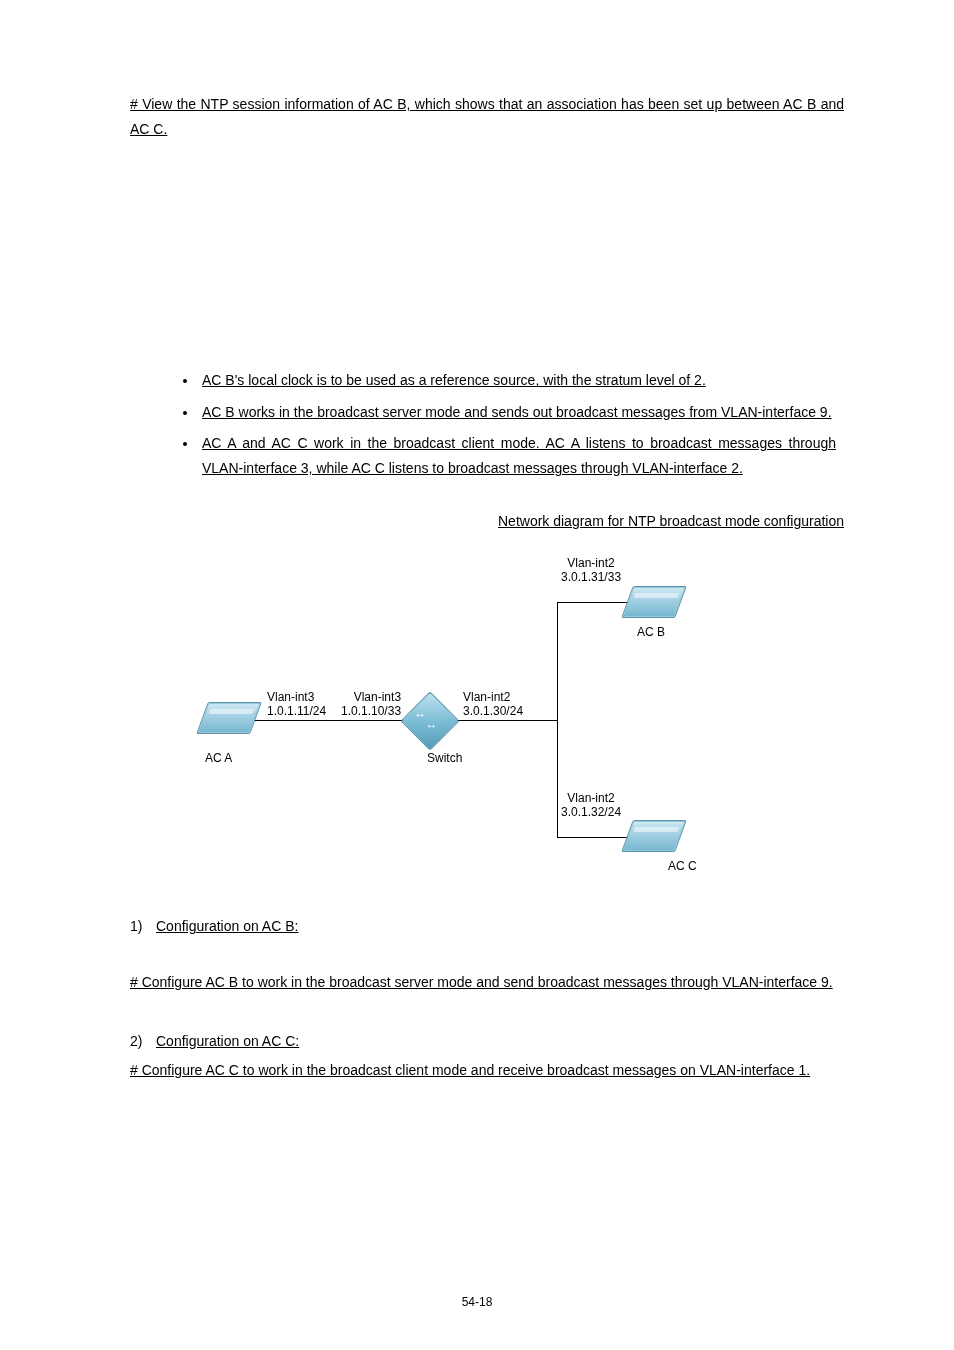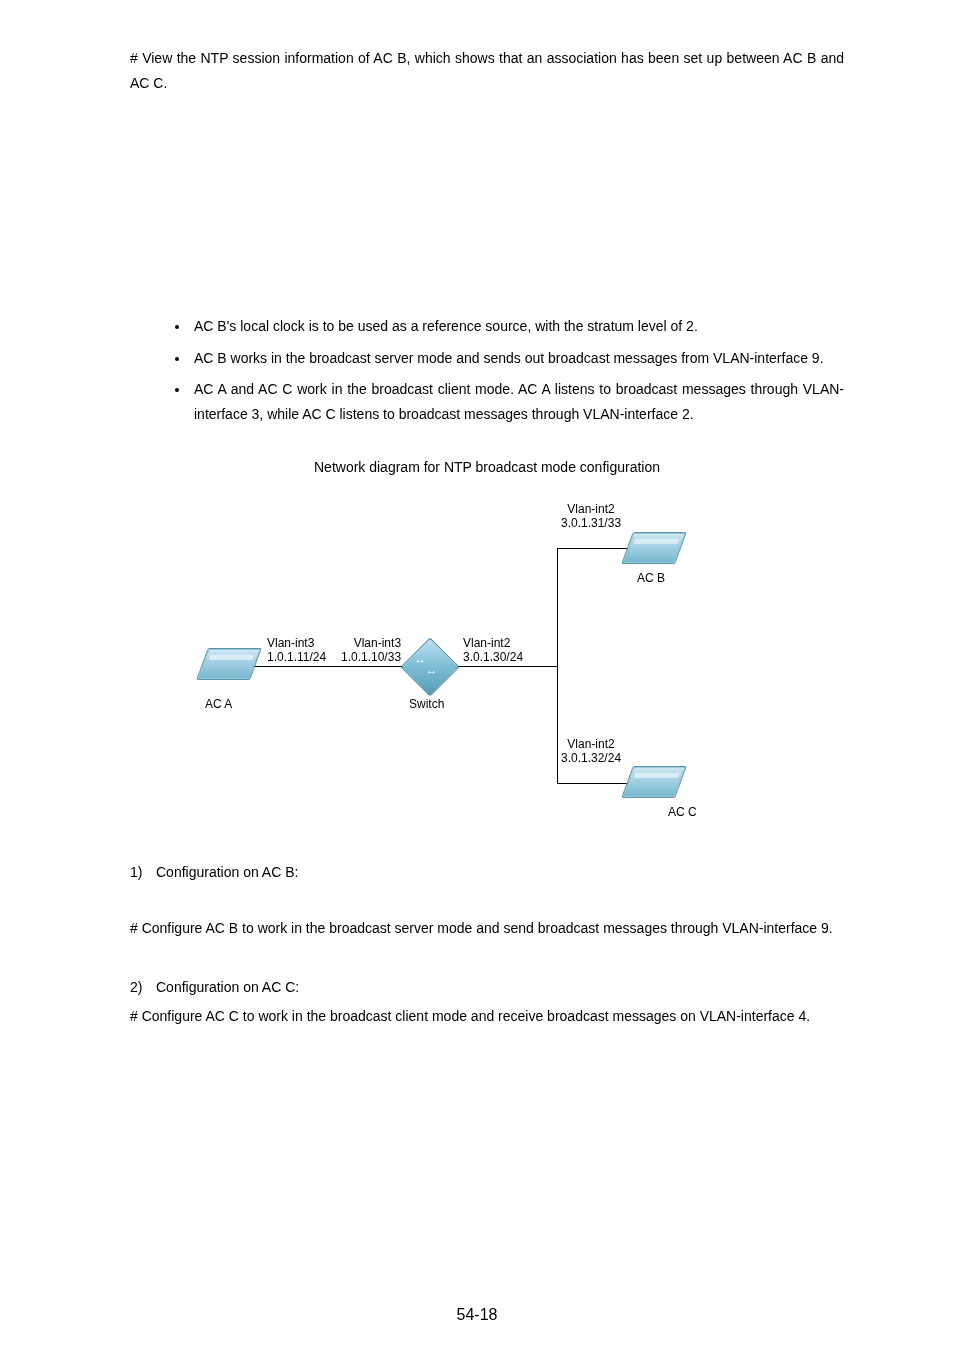--- a/index.html
+++ b/index.html
@@ -7,29 +7,30 @@
     background: #fff;
     font-family: Arial, "Helvetica Neue", Helvetica, sans-serif;
     color: #000;
     font-size: 14px;
     line-height: 1.8;
   }
   .page {
     width: 954px;
     min-height: 1350px;
     margin: 0 auto;
-    padding: 46px 110px 40px 130px;
+    padding: 92px 110px 40px 130px;
     box-sizing: border-box;
     position: relative;
+    text-decoration: underline;
   }
   .para { text-align: justify; margin: 0 0 8px 0; }
-  ul.bullets { list-style: disc; padding-left: 60px; margin: 0; }
+  ul.bullets { list-style: disc; padding-left: 60px; margin: 8px; }
   ul.bullets li { padding-left: 4px; margin-bottom: 6px; text-align: justify; }
   .section-break-lg { height: 210px; }
-  .diagram-caption { text-align: center; margin: 28px 0 18px 0; }
+  .diagram-caption { text-align: right; margin: 28px 0 18px 0; }
 
   
   .diagram {
     width: 560px;
     height: 330px;
     margin: 0 auto 12px auto;
     position: relative;
     font-family: Arial, sans-serif;
     font-size: 12px;
     color: #000;
@@ -72,24 +73,24 @@
 
   .numlist { margin: 32px 0 4px 0; }
   .numlist .item { margin-bottom: 4px; }
   .numlist .num { display:inline-block; width: 26px; }
   .numlist .label { display:inline;margin-top:36px; }
 
   .config-para { margin: 0 0 6px 0; text-align: justify; }
 
   .page-num {
     position: absolute;
-    bottom: 20px;
+    bottom: 36px;
     left: 0; right: 0;
     text-align: center;
-    font-size: 16px;
+    font-size: 12px;
   }
 </style>
 </head>
 <body>
 
 <div class="page">
 
   <p class="para"># View the NTP session information of AC B, which shows that an association has been set up between AC B and AC C.</p>
 
   <div class="section-break-lg"></div>
@@ -123,21 +124,21 @@
       <span class="switch-arrow" style="left:18px; top:11px;">↔</span>
     </div>
     <div class="label" style="left:134px; top:139px; text-align:right;">
       <span>Vlan-int3</span><br>
       <span>1.0.1.10/33</span>
     </div>
     <div class="label" style="left:256px; top:139px;">
       <span>Vlan-int2</span><br>
       <span>3.0.1.30/24</span>
     </div>
-    <div class="label" style="left:202px; top:200px;">Switch</div>
+    <div class="label" style="left:220px; top:200px;">Switch</div>
 
     <div class="dev" style="left:420px; top:34px;"></div>
     <div class="label" style="left:354px; top:5px; text-align:center;">
       <span>Vlan-int2</span><br>
       <span>3.0.1.31/33</span>
     </div>
     <div class="label" style="left:430px; top:74px;">AC B</div>
 
     <div class="dev" style="left:420px; top:268px;"></div>
     <div class="label" style="left:354px; top:240px; text-align:center;">
@@ -155,16 +156,16 @@
   </div>
   <div style="height:26px;"></div>
   <p class="config-para"># Configure AC B to work in the broadcast server mode and send broadcast messages through VLAN-interface 9.</p>
   <div style="height:18px;"></div>
 
   <div class="numlist" style="margin-top:10px;">
     <div class="item">
       <span class="num">2)</span><span class="label">Configuration on AC C:</span>
     </div>
   </div>
-  <p class="config-para"># Configure AC C to work in the broadcast client mode and receive broadcast messages on VLAN-interface 4.</p>
+  <p class="config-para"># Configure AC C to work in the broadcast client mode and receive broadcast messages on VLAN-interface 1.</p>
 
   <div class="page-num">54-18</div>
 </div>
 
 </body></html>

